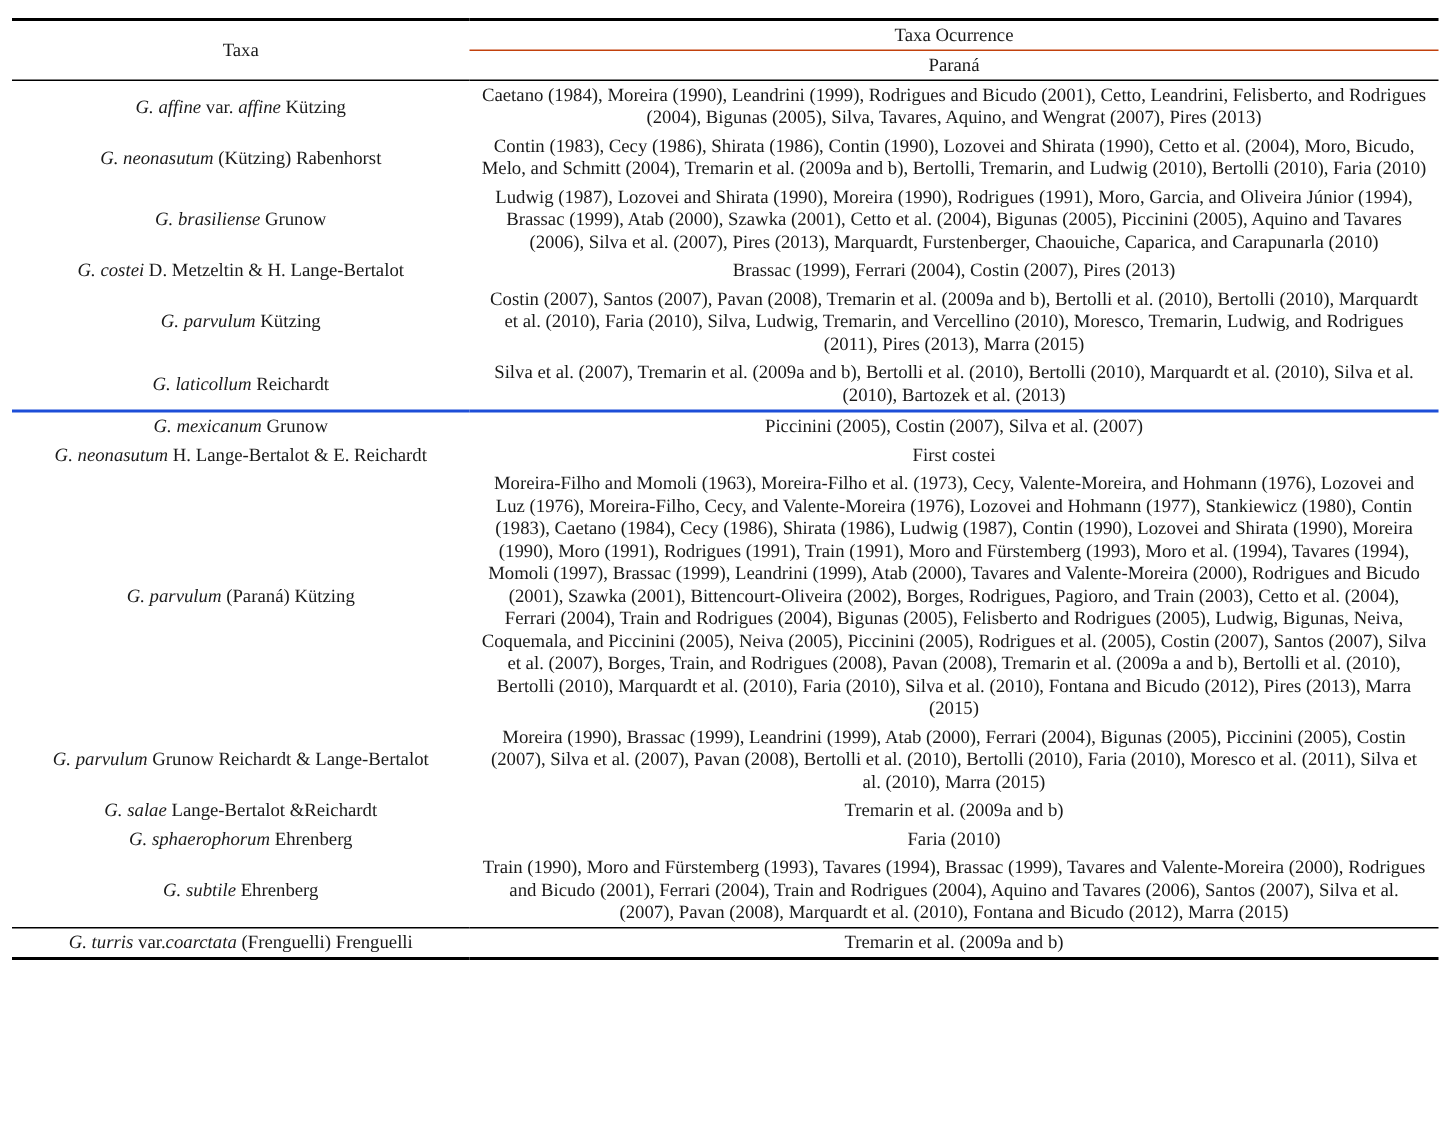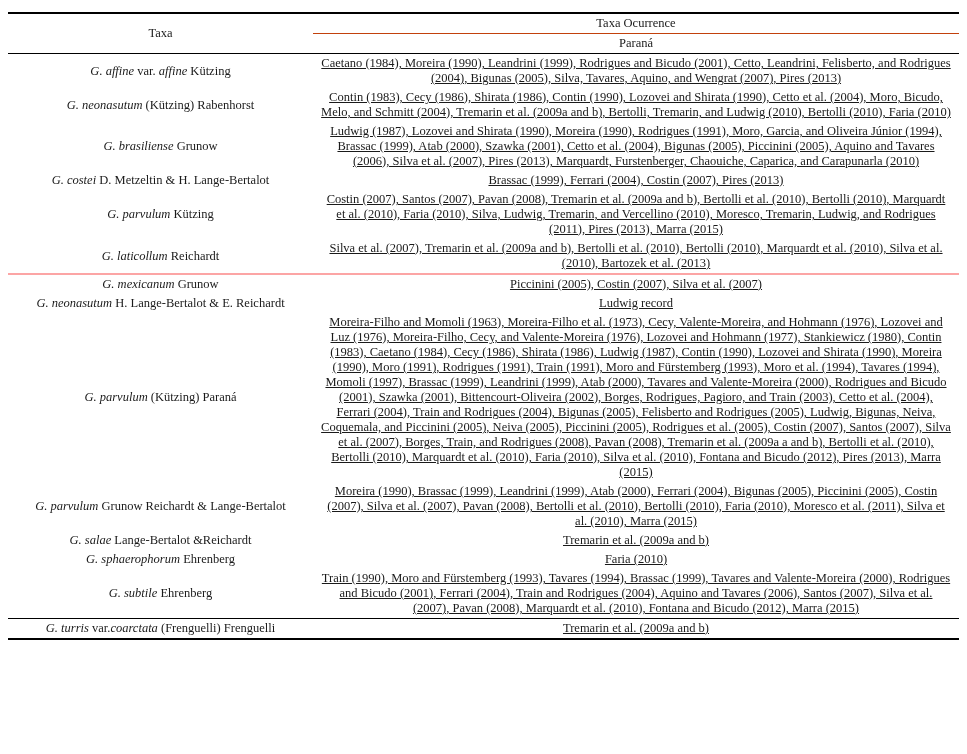--- a/index.html
+++ b/index.html
@@ -26,25 +26,25 @@
     font-weight: normal;
     font-size: 12.5px;
     line-height: 15px;
     text-align: center;
     vertical-align: middle;
     padding: 2px 6px;
     color: #1a1a1a;
   }
   thead th { border-bottom: 1px solid #000; }
   th.occ-head { border-bottom: 1px solid #c2410c; }
-  tbody tr.rule-thick > td { border-top: 2px solid #fca5a5; }
+  tbody tr.rule-thick > td { border-top: 2px solid #1d4ed8; }
   tbody tr.rule-thin  > td { border-top: 1px solid #000; }
   .it { font-style: italic; text-align: right; }
   .taxon-cell { padding-left: 4px; padding-right: 4px; }
-  .occurrence-cell { padding-left: 8px; padding-right: 8px; text-decoration: underline; }
+  .occurrence-cell { padding-left: 8px; padding-right: 8px; }
 </style>
 </head>
 <body>
 
 <div class="page">
   <table class="taxa-table">
     <colgroup>
       <col class="col-taxa">
       <col class="col-occ">
     </colgroup>
@@ -81,24 +81,24 @@
         <tr>
           <td class="taxon-cell"><span class="it">G. laticollum</span><span> Reichardt</span></td>
           <td class="occurrence-cell">Silva et al. (2007), Tremarin et al. (2009a and b), Bertolli et al. (2010), Bertolli (2010), Marquardt et al. (2010), Silva et al. (2010), Bartozek et al. (2013)</td>
         </tr>
         <tr class="rule-thick">
           <td class="taxon-cell"><span class="it">G. mexicanum</span><span> Grunow</span></td>
           <td class="occurrence-cell">Piccinini (2005), Costin (2007), Silva et al. (2007)</td>
         </tr>
         <tr>
           <td class="taxon-cell"><span class="it">G. neonasutum</span><span> H. Lange-Bertalot &amp; E. Reichardt</span></td>
-          <td class="occurrence-cell">Ludwig record</td>
+          <td class="occurrence-cell">First costei</td>
         </tr>
         <tr>
-          <td class="taxon-cell"><span class="it">G. parvulum</span><span> (Kützing) Paraná</span></td>
+          <td class="taxon-cell"><span class="it">G. parvulum</span><span> (Paraná) Kützing</span></td>
           <td class="occurrence-cell">Moreira-Filho and Momoli (1963), Moreira-Filho et al. (1973), Cecy, Valente-Moreira, and Hohmann (1976), Lozovei and Luz (1976), Moreira-Filho, Cecy, and Valente-Moreira (1976), Lozovei and Hohmann (1977), Stankiewicz (1980), Contin (1983), Caetano (1984), Cecy (1986), Shirata (1986), Ludwig (1987), Contin (1990), Lozovei and Shirata (1990), Moreira (1990), Moro (1991), Rodrigues (1991), Train (1991), Moro and Fürstemberg (1993), Moro et al. (1994), Tavares (1994), Momoli (1997), Brassac (1999), Leandrini (1999), Atab (2000), Tavares and Valente-Moreira (2000), Rodrigues and Bicudo (2001), Szawka (2001), Bittencourt-Oliveira (2002), Borges, Rodrigues, Pagioro, and Train (2003), Cetto et al. (2004), Ferrari (2004), Train and Rodrigues (2004), Bigunas (2005), Felisberto and Rodrigues (2005), Ludwig, Bigunas, Neiva, Coquemala, and Piccinini (2005), Neiva (2005), Piccinini (2005), Rodrigues et al. (2005), Costin (2007), Santos (2007), Silva et al. (2007), Borges, Train, and Rodrigues (2008), Pavan (2008), Tremarin et al. (2009a a and b), Bertolli et al. (2010), Bertolli (2010), Marquardt et al. (2010), Faria (2010), Silva et al. (2010), Fontana and Bicudo (2012), Pires (2013), Marra (2015)</td>
         </tr>
         <tr>
           <td class="taxon-cell"><span class="it">G. parvulum</span><span> Grunow Reichardt &amp; Lange-Bertalot</span></td>
           <td class="occurrence-cell">Moreira (1990), Brassac (1999), Leandrini (1999), Atab (2000), Ferrari (2004), Bigunas (2005), Piccinini (2005), Costin (2007), Silva et al. (2007), Pavan (2008), Bertolli et al. (2010), Bertolli (2010), Faria (2010), Moresco et al. (2011), Silva et al. (2010), Marra (2015)</td>
         </tr>
         <tr>
           <td class="taxon-cell"><span class="it">G. salae</span><span> Lange-Bertalot &amp;Reichardt</span></td>
           <td class="occurrence-cell">Tremarin et al. (2009a and b)</td>
         </tr>

